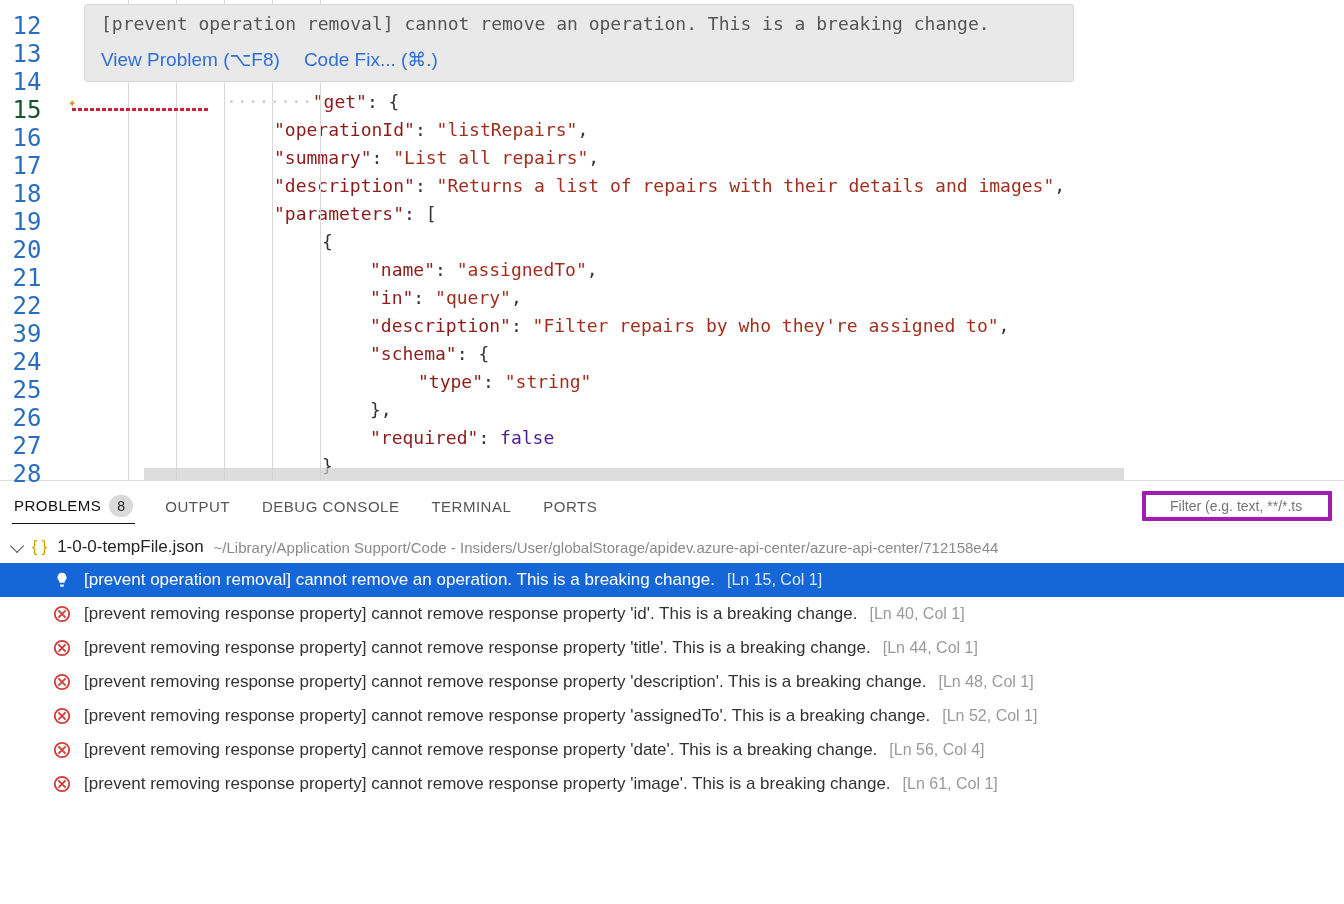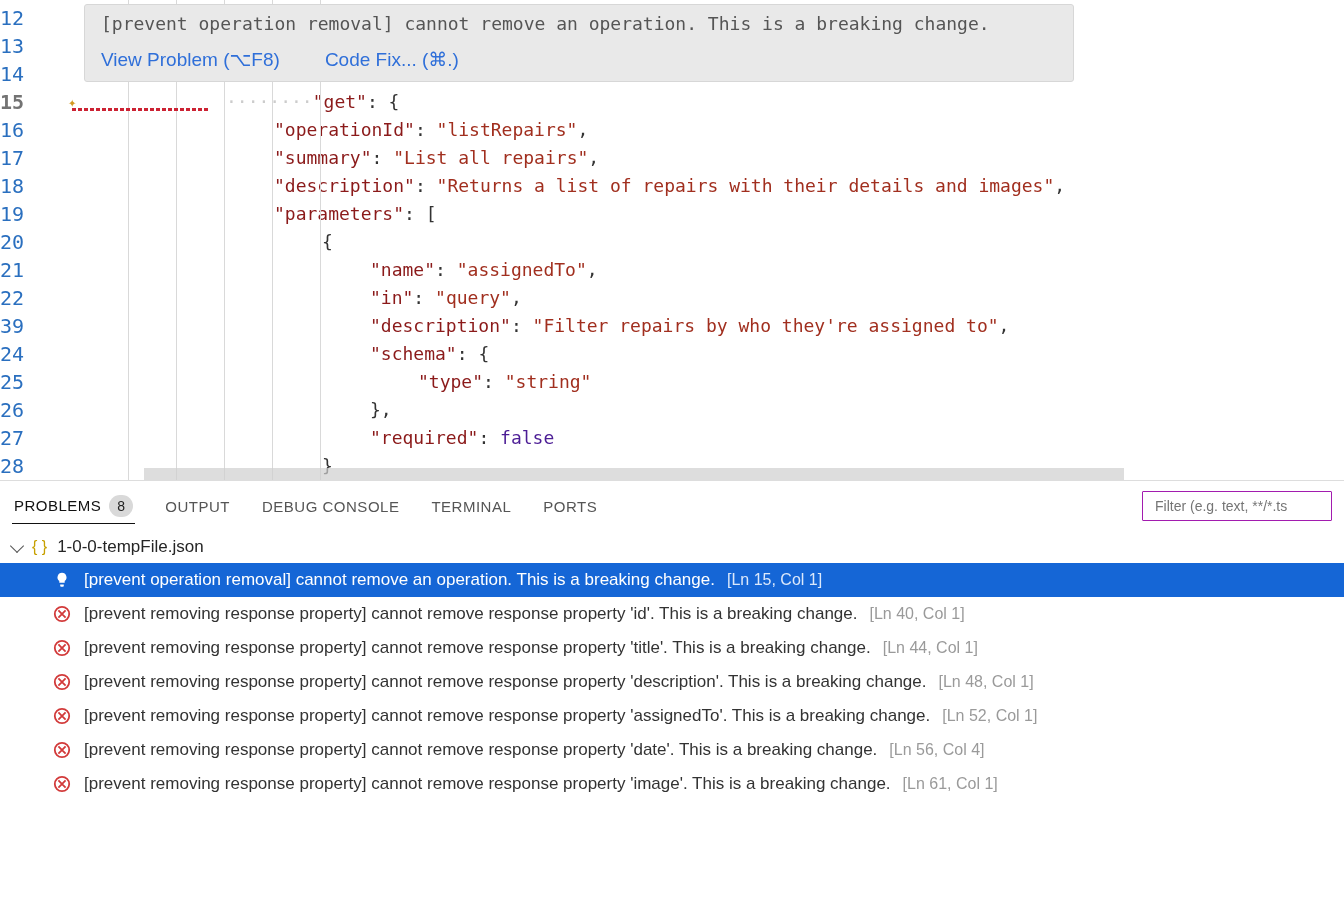--- a/index.html
+++ b/index.html
@@ -1,39 +1,39 @@
 <!DOCTYPE html>
 <html><head>
 <meta charset="utf-8">
 <style>
   html,body{margin:0;padding:0;font-family:-apple-system,BlinkMacSystemFont,"Segoe UI",sans-serif;font-size:14px;color:#333;background:#fff;height:100%;overflow:hidden}
   *{box-sizing:border-box}
   .root{display:flex;flex-direction:column;width:1344px;height:904px}
   .editor{position:relative;display:flex;height:480px}
-  .gutter{width:72px;padding:4px 0;text-align:left;color:#2a6fbf;font-family:"SF Mono",Menlo,monospace;font-size:20px;line-height:28px}
+  .gutter{width:72px;padding:12px 0;text-align:center;color:#2a6fbf;font-family:"SF Mono",Menlo,monospace;font-size:24px;line-height:28px}
   .gutter div{padding-right:18px}
-  .ln-active{color:#737373;font-weight:700}
+  .ln-active{color:#14532d;font-weight:400}
   .code{position:relative;flex:1;font-family:"SF Mono",Menlo,monospace;font-size:18px;line-height:28px;padding:4px 0}
   .pre{margin:0;white-space:pre}
   .guide{position:absolute;top:0;bottom:0;border-left:1px solid #d9d9d9}
   
   .hover{position:absolute;left:84px;top:4px;right:270px;background:#e9e9e9;border:1px solid #d7d7d7;border-radius:3px;font-family:"SF Mono",Menlo,monospace;font-size:18px;color:#555;z-index:10}
   .hover .msg{padding:8px 16px}
-  .hover .acts{display:flex;gap:45px;padding:6px 16px 10px;font-family:-apple-system,sans-serif;font-size:19px;color:#2f6fd9}
+  .hover .acts{display:flex;gap:24px;padding:6px 16px 10px;font-family:-apple-system,sans-serif;font-size:19px;color:#2f6fd9}
   .hover .acts span{cursor:pointer}
   .hl{position:absolute;left:0;right:0;background:#fdfcdc;z-index:-1}
   .glyph{position:absolute;left:-4px;top:88px;width:18px;height:16px;color:#d29922;font-size:14px}
   .squig{position:absolute;left:0;top:108px;height:3px;background:repeating-linear-gradient(90deg,#c23 0 4px,transparent 4px 6px)}
   
   .panel{flex:1;border-top:1px solid #ddd;display:flex;flex-direction:column;min-height:0}
   .tabs{display:flex;align-items:center;height:50px;padding:0 12px;gap:28px;font-size:15px;color:#555}
   .tab{letter-spacing:.5px;cursor:pointer;padding:6px 2px}
   .tab.active{color:#111;border-bottom:1.5px solid #111;font-weight:500}
   .badge{display:inline-flex;align-items:center;justify-content:center;background:#d9d9d9;border-radius:12px;min-width:24px;height:22px;font-size:14px;margin-left:8px;color:#222}
-  .filter{margin-left:auto;border:1px solid #a21caf;border-radius:1px;height:30px;width:190px;padding:0 12px;font-family:inherit;font-size:14px;color:#888}
+  .filter{margin-left:auto;border:4px solid #a21caf;border-radius:1px;height:30px;width:190px;padding:0 24px;font-family:inherit;font-size:14px;color:#888}
   .plist{flex:1;overflow-y:auto;font-size:17px}
   .pfile{display:flex;align-items:center;gap:8px;height:32px;padding:0 8px;cursor:pointer}
   .twisty{width:10px;height:10px;display:inline-block;transform:rotate(45deg);border-right:1.5px solid #555;border-bottom:1.5px solid #555;margin:0 2px 2px 4px}
   .fileicon{color:#c7a000;font-size:16px;margin-right:2px}
   .fn{color:#252525}
   .fp{color:#8a8a8a;font-size:15px;margin-left:2px;white-space:nowrap;overflow:hidden}
   .prow{display:flex;align-items:center;gap:12px;height:34px;padding-left:52px;cursor:pointer;white-space:nowrap}
   .prow.sel{background:#1566d6;color:#fff}
   .pic{width:20px;height:20px;flex-shrink:0;display:flex;align-items:center;justify-content:center}
   .loc{color:#9a9a9a;font-size:16px}
@@ -108,20 +108,21 @@
         <div class="tab">DEBUG CONSOLE</div>
         <div class="tab">TERMINAL</div>
         <div class="tab">PORTS</div>
         <input class="filter" placeholder="Filter (e.g. text, **/*.ts" style="">
       </div>
     <div class="plist" id="plist">
         <div class="pfile">
           <span class="twisty"></span>
           <span class="fileicon">{ }</span>
           <span class="fn">1-0-0-tempFile.json</span>
+          <span class="fp">~/Library/Application Support/Code - Insiders/User/globalStorage/apidev.azure-api-center/azure-api-center/712158e44</span>
         </div>
         <div class="prow sel">
           <span class="pic">
             <svg class="ic-bulb" viewBox="0 0 20 20">
               <path d="M10 2a5 5 0 0 0-3 9v2h6v-2a5 5 0 0 0-3-9zM8 15h4v1.5a1 1 0 0 1-1 1h-2a1 1 0 0 1-1-1z"></path>
             </svg>
           </span>
           <span>[prevent operation removal] cannot remove an operation. This is a breaking change.</span>
           <span class="loc">[Ln 15, Col 1]</span>
         </div>

